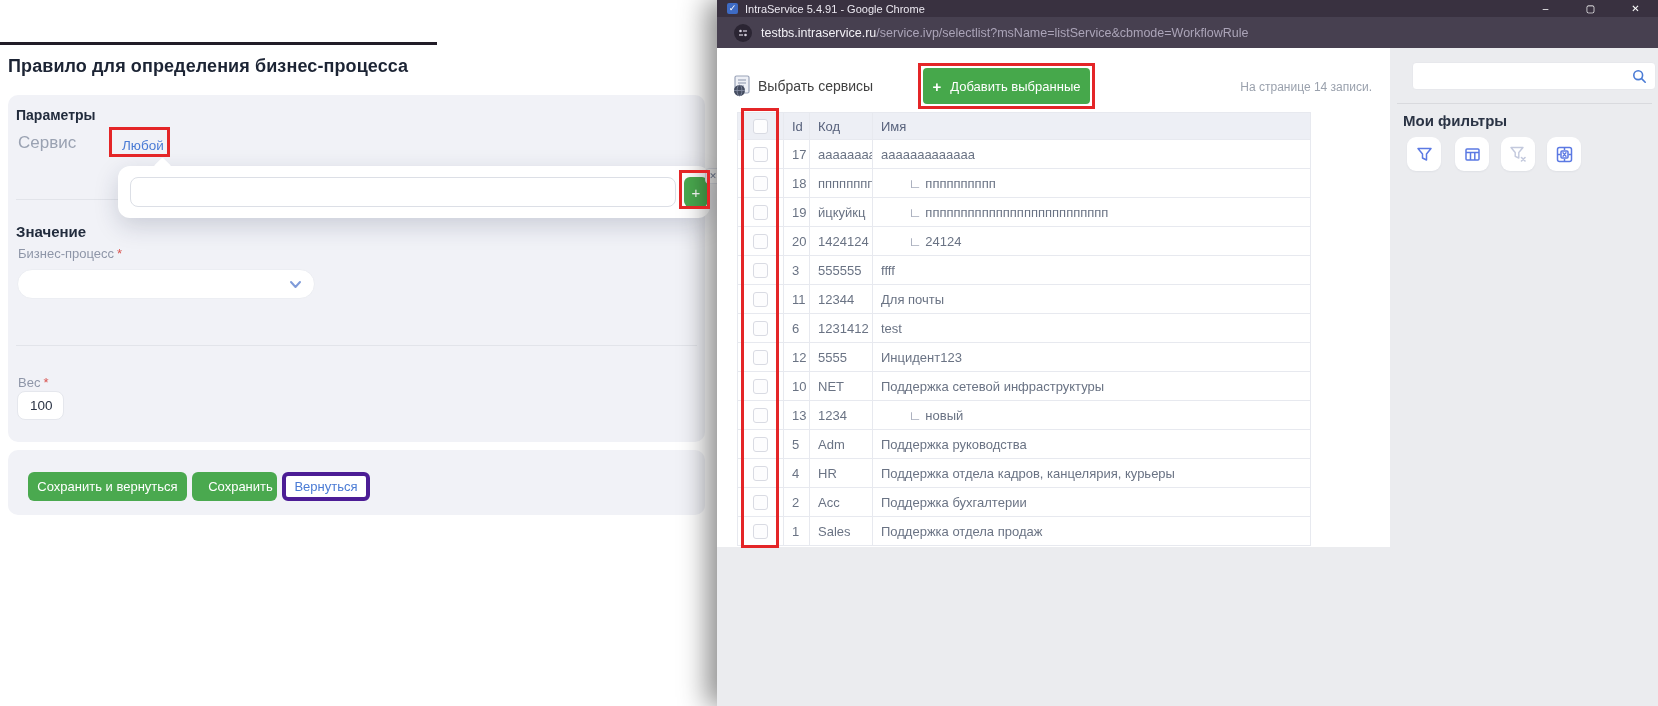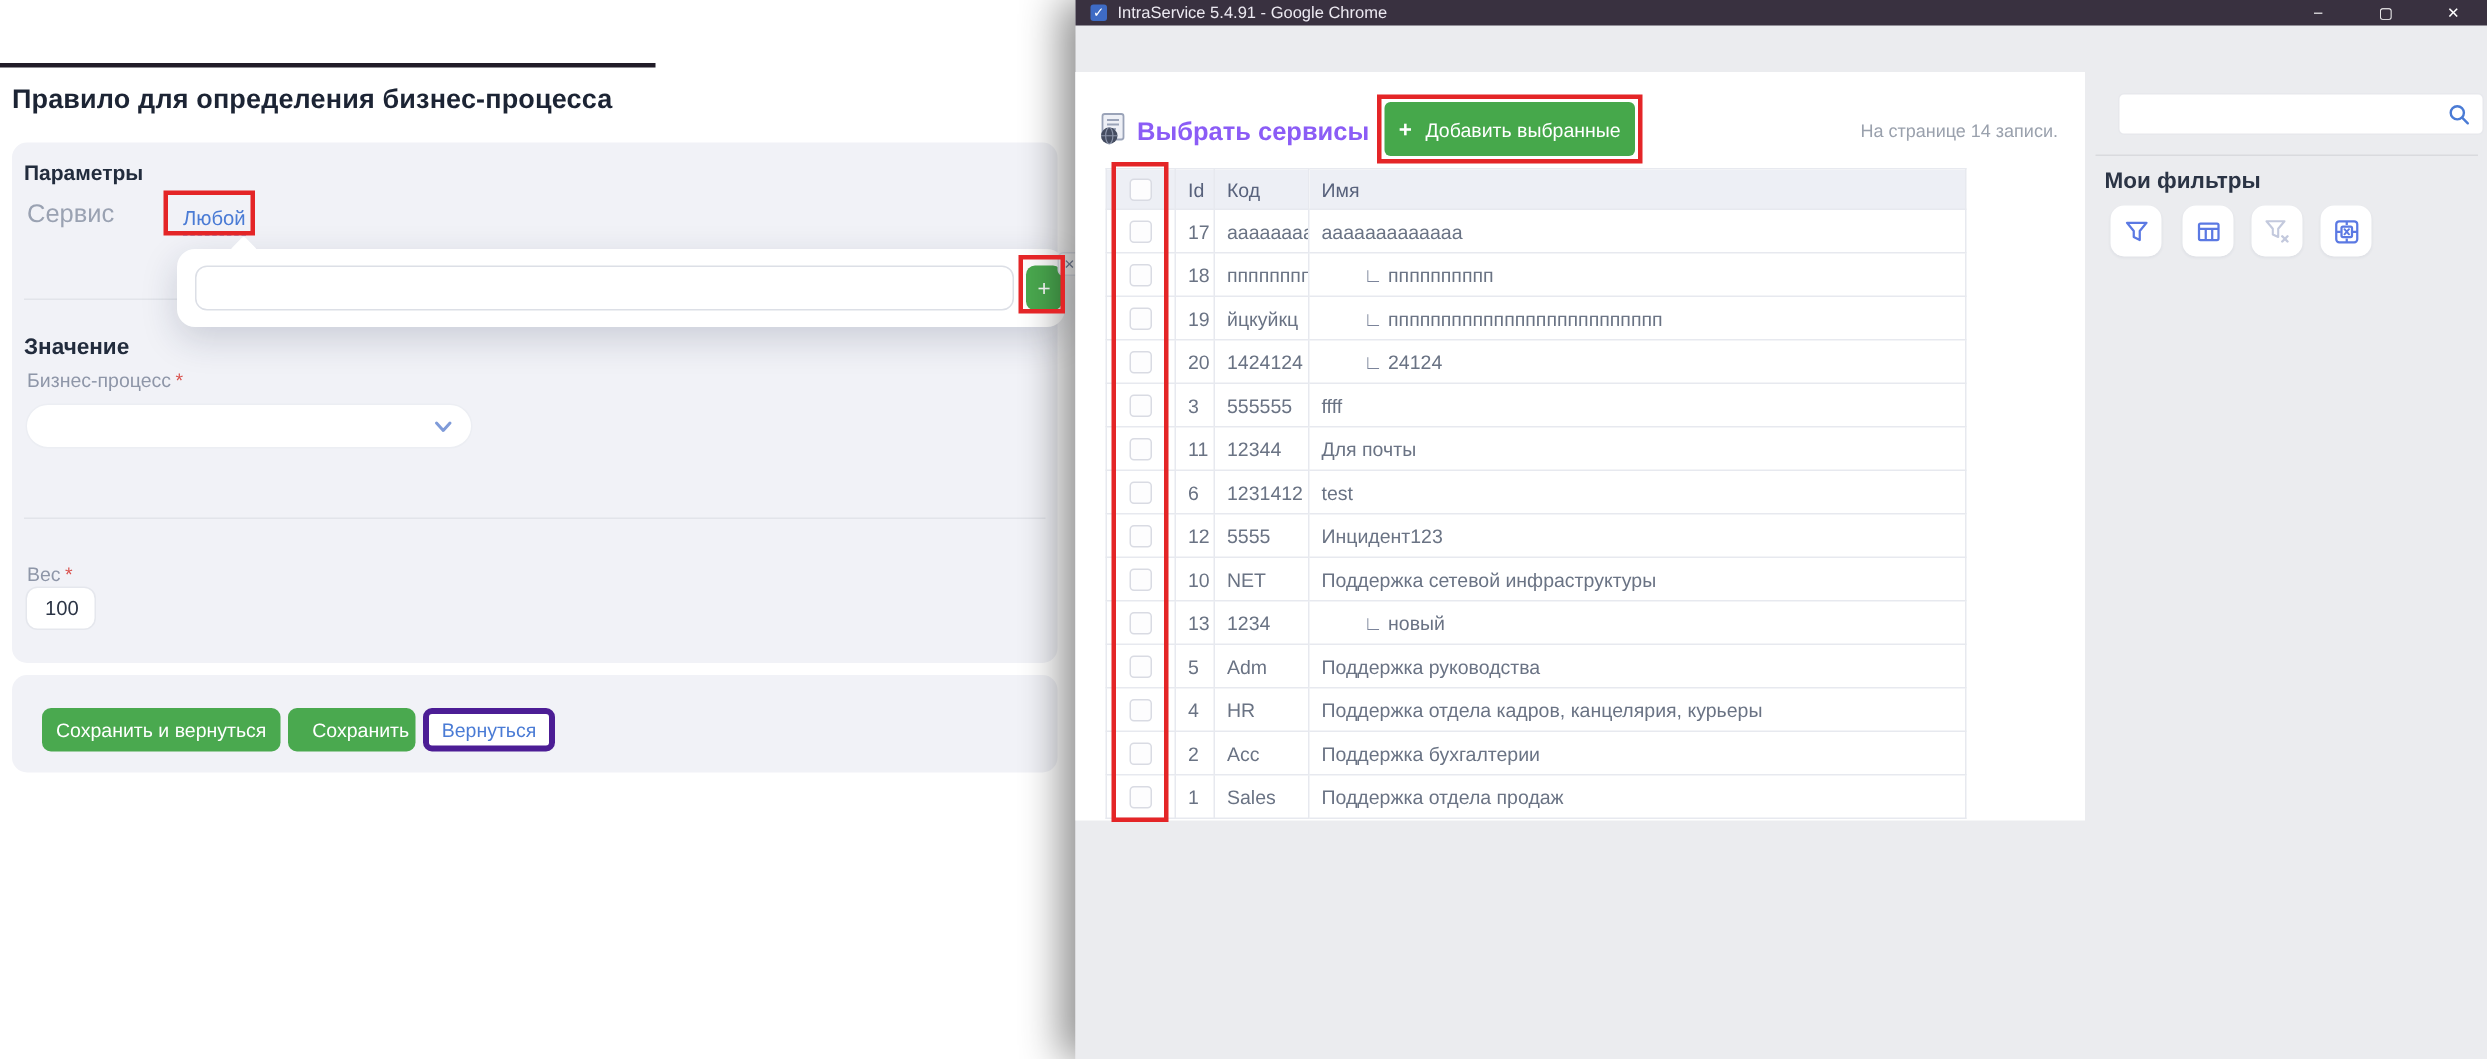--- a/index.html
+++ b/index.html
@@ -64,21 +64,21 @@
     display:flex; align-items:center; }
   .url-badge { width:18px; height:18px; margin-left:17px; border-radius:9px; background:#2B2533;
     display:flex; align-items:center; justify-content:center; }
   .url-text { margin-left:9px; font-size:12.5px; white-space:nowrap; }
   .url-domain { color:#f3f1f6; }
   .url-path { color:#aba4b8; }
 
   .content { position:absolute; left:0; top:48px; width:941px; height:658px; background:#EBECEF; }
   .main-panel { position:absolute; left:0; top:0; width:673px; height:499px; background:#fff; }
   .dlg-head-icon { position:absolute; left:15px; top:27px; }
-  .dlg-heading { position:absolute; left:41px; top:30px; font-size:17px; font-weight:700; color:#8b5cf6; }
+  .dlg-heading { position:absolute; left:41px; top:30px; font-size:14px; font-weight:400; color:#404040; }
   .add-btn { position:absolute; left:206px; top:20px; width:167px; height:36px; background:#46A84B;
     border:none; border-radius:4px; color:#fff; font-size:13px; cursor:pointer;
     display:flex; align-items:center; justify-content:center; gap:9px; }
   .add-btn .plus { font-size:15px; font-weight:700; }
   .page-info { position:absolute; right:18px; top:32px; font-size:12px; color:#9aa1ad; }
 
   table.svc { position:absolute; left:20px; top:64px; width:573px; border-collapse:collapse;
     table-layout:fixed; font-size:13px; }
   table.svc th, table.svc td { border:1px solid #e7e9ef; height:29px; padding:0 8px;
     text-align:left; overflow:hidden; white-space:nowrap; }
@@ -155,20 +155,33 @@
   </div>
 
   <div class="window">
     <div class="titlebar">
       <div class="favicon">✓</div>
       <div class="win-title">IntraService 5.4.91 - Google Chrome</div>
       <div class="win-controls">
         <div class="win-ctl">–</div>
         <div class="win-ctl">▢</div>
         <div class="win-ctl">✕</div>
+      </div>
+    </div>
+    <div class="urlbar">
+      <div class="url-badge">
+        <svg width="10" height="10" viewBox="0 0 10 10">
+            <circle cx="2.5" cy="3" r="1.3" fill="#d8d3e0"></circle>
+            <line x1="5" y1="3" x2="9" y2="3" stroke="#d8d3e0" stroke-width="1.2"></line>
+            <circle cx="7.5" cy="7" r="1.3" fill="#d8d3e0"></circle>
+            <line x1="1" y1="7" x2="5" y2="7" stroke="#d8d3e0" stroke-width="1.2"></line>
+          </svg>
+      </div>
+      <div class="url-text">
+        <span class="url-domain">testbs.intraservice.ru</span><span class="url-path">/service.ivp/selectlist?msName=listService&amp;cbmode=WorkflowRule</span>
       </div>
     </div>
 
     <div class="content">
       <div class="main-panel">
         <svg class="dlg-head-icon" width="22" height="22" viewBox="0 0 22 22">
           <rect x="3" y="1" width="14" height="17" rx="1.5" fill="#eef0f6" stroke="#9aa3b8" stroke-width="1.2"></rect>
           <line x1="6" y1="5" x2="14" y2="5" stroke="#9aa3b8" stroke-width="1.2"></line>
           <line x1="6" y1="8" x2="14" y2="8" stroke="#9aa3b8" stroke-width="1.2"></line>
           <line x1="6" y1="11" x2="12" y2="11" stroke="#9aa3b8" stroke-width="1.2"></line>

